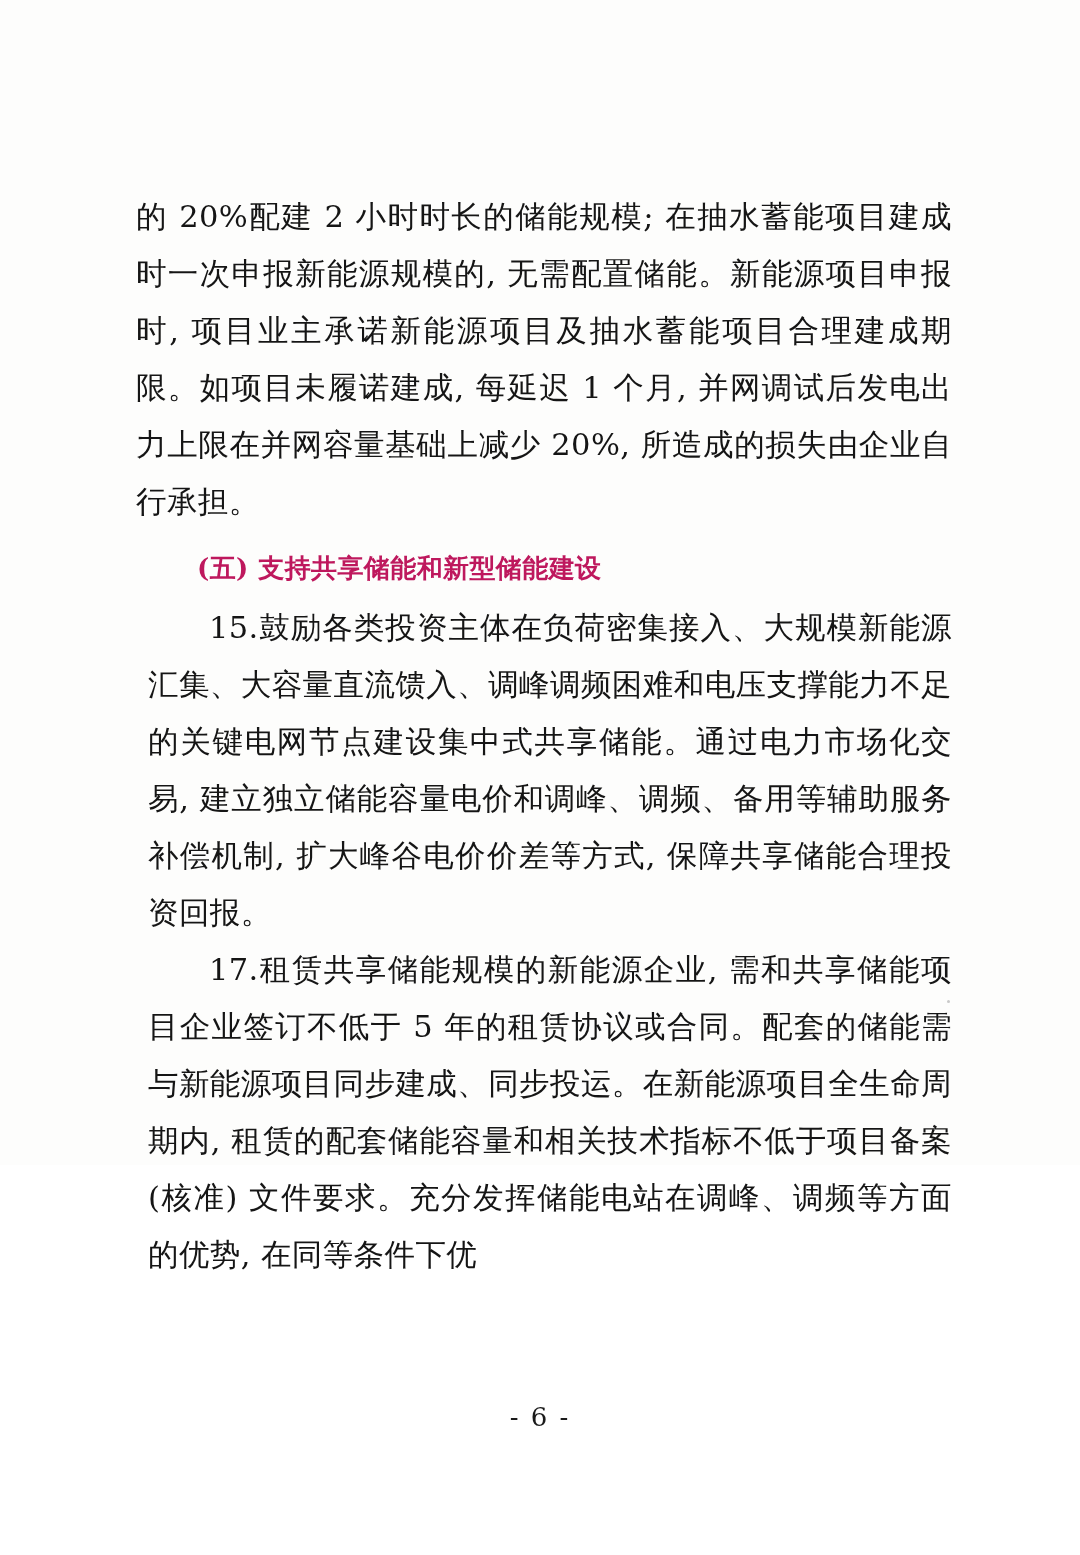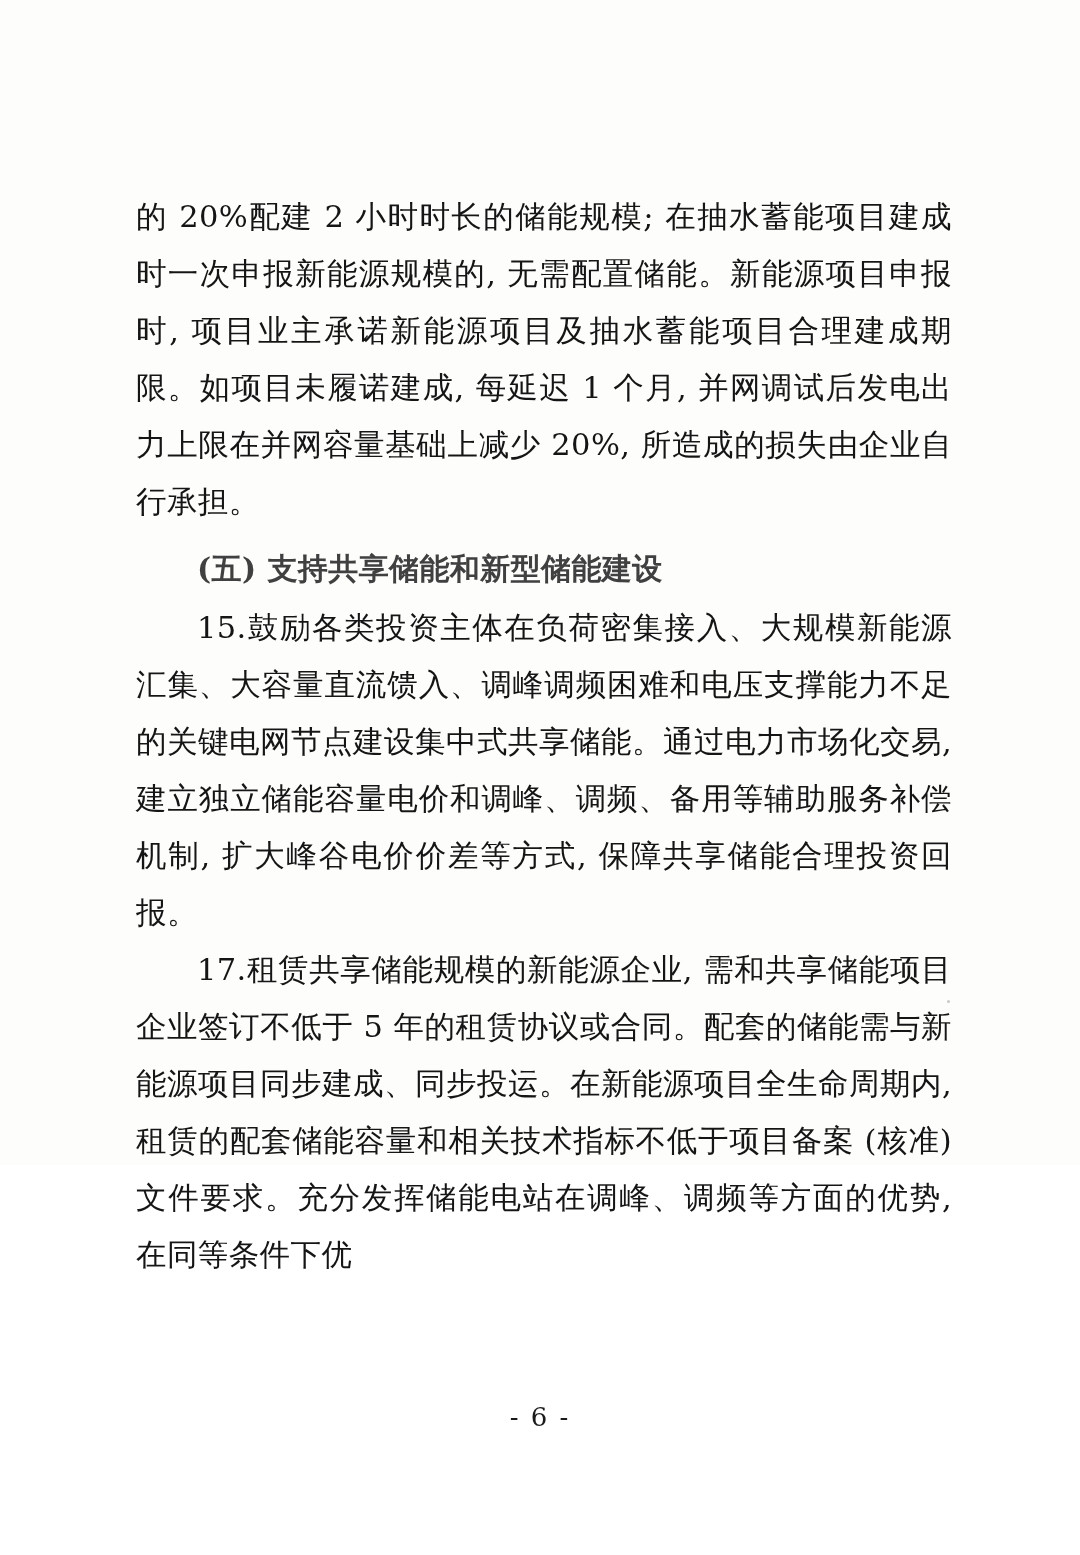--- a/index.html
+++ b/index.html
@@ -34,28 +34,29 @@
     line-height: 57px;
     letter-spacing: 0.4px;
     text-align: justify;
     text-justify: inter-ideograph;
     margin: 0 0 0 0;
     color: #151515;
     font-weight: 500;
   }
   .para.indent {
     text-indent: 61px;
+    margin-left: 12px;
   }
   .heading {
-    font-size: 30px;
+    font-size: 26px;
     line-height: 57px;
     letter-spacing: 0.4px;
     text-indent: 61px;
     margin: 4px 0 2px 0;
-    color: #404040;
+    color: #be185d;
     font-weight: 700;
   }
   .gap {
     height: 6px;
   }
   .footer {
     position: absolute;
     left: 0;
     top: 1402px;
     width: 1080px;

